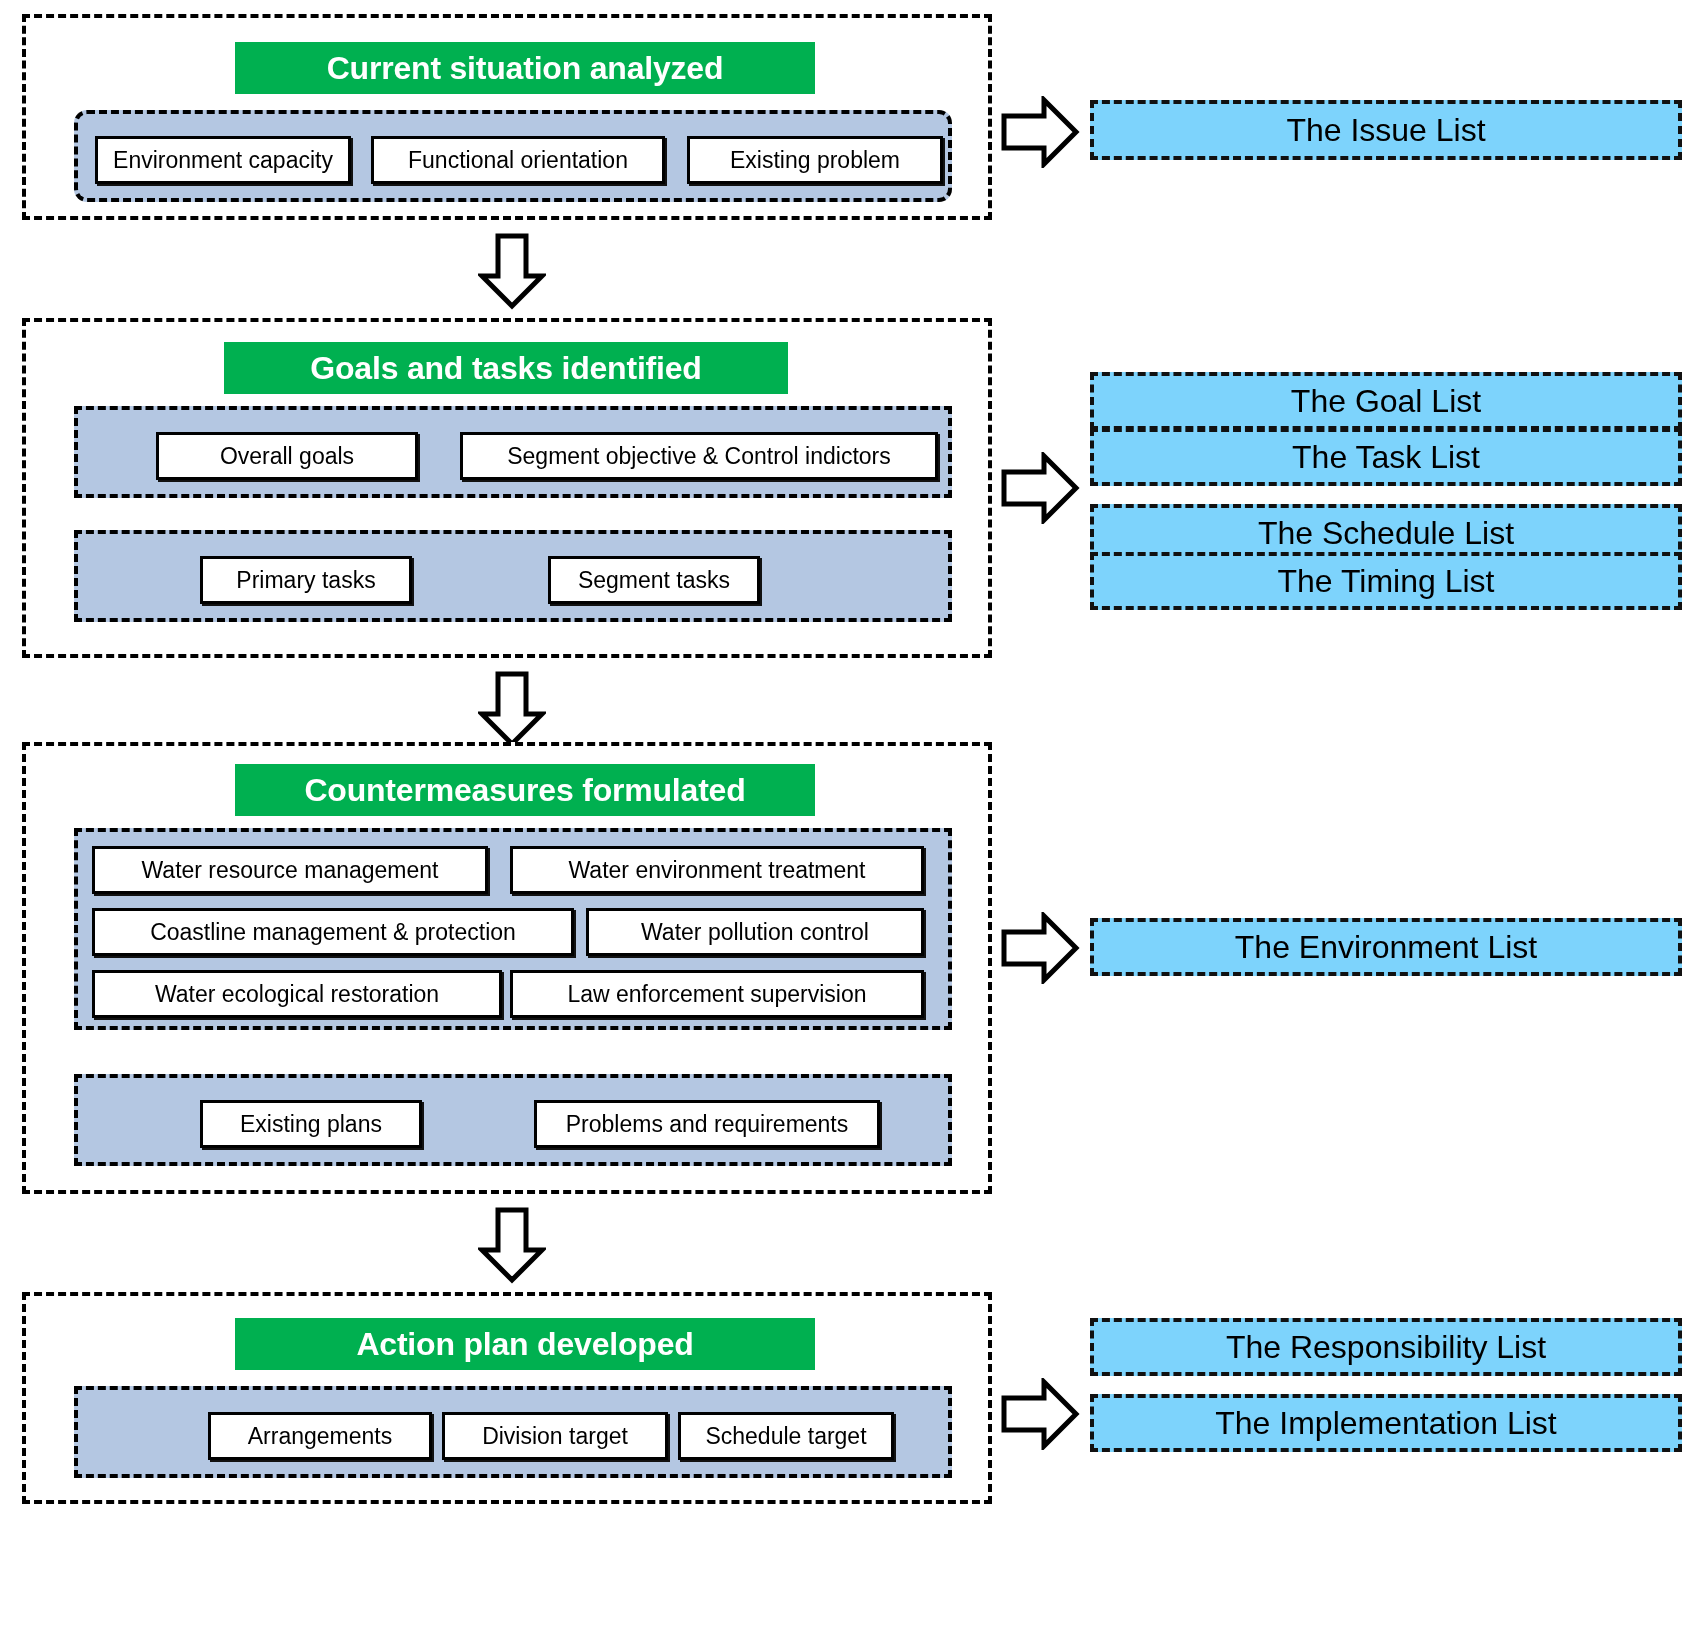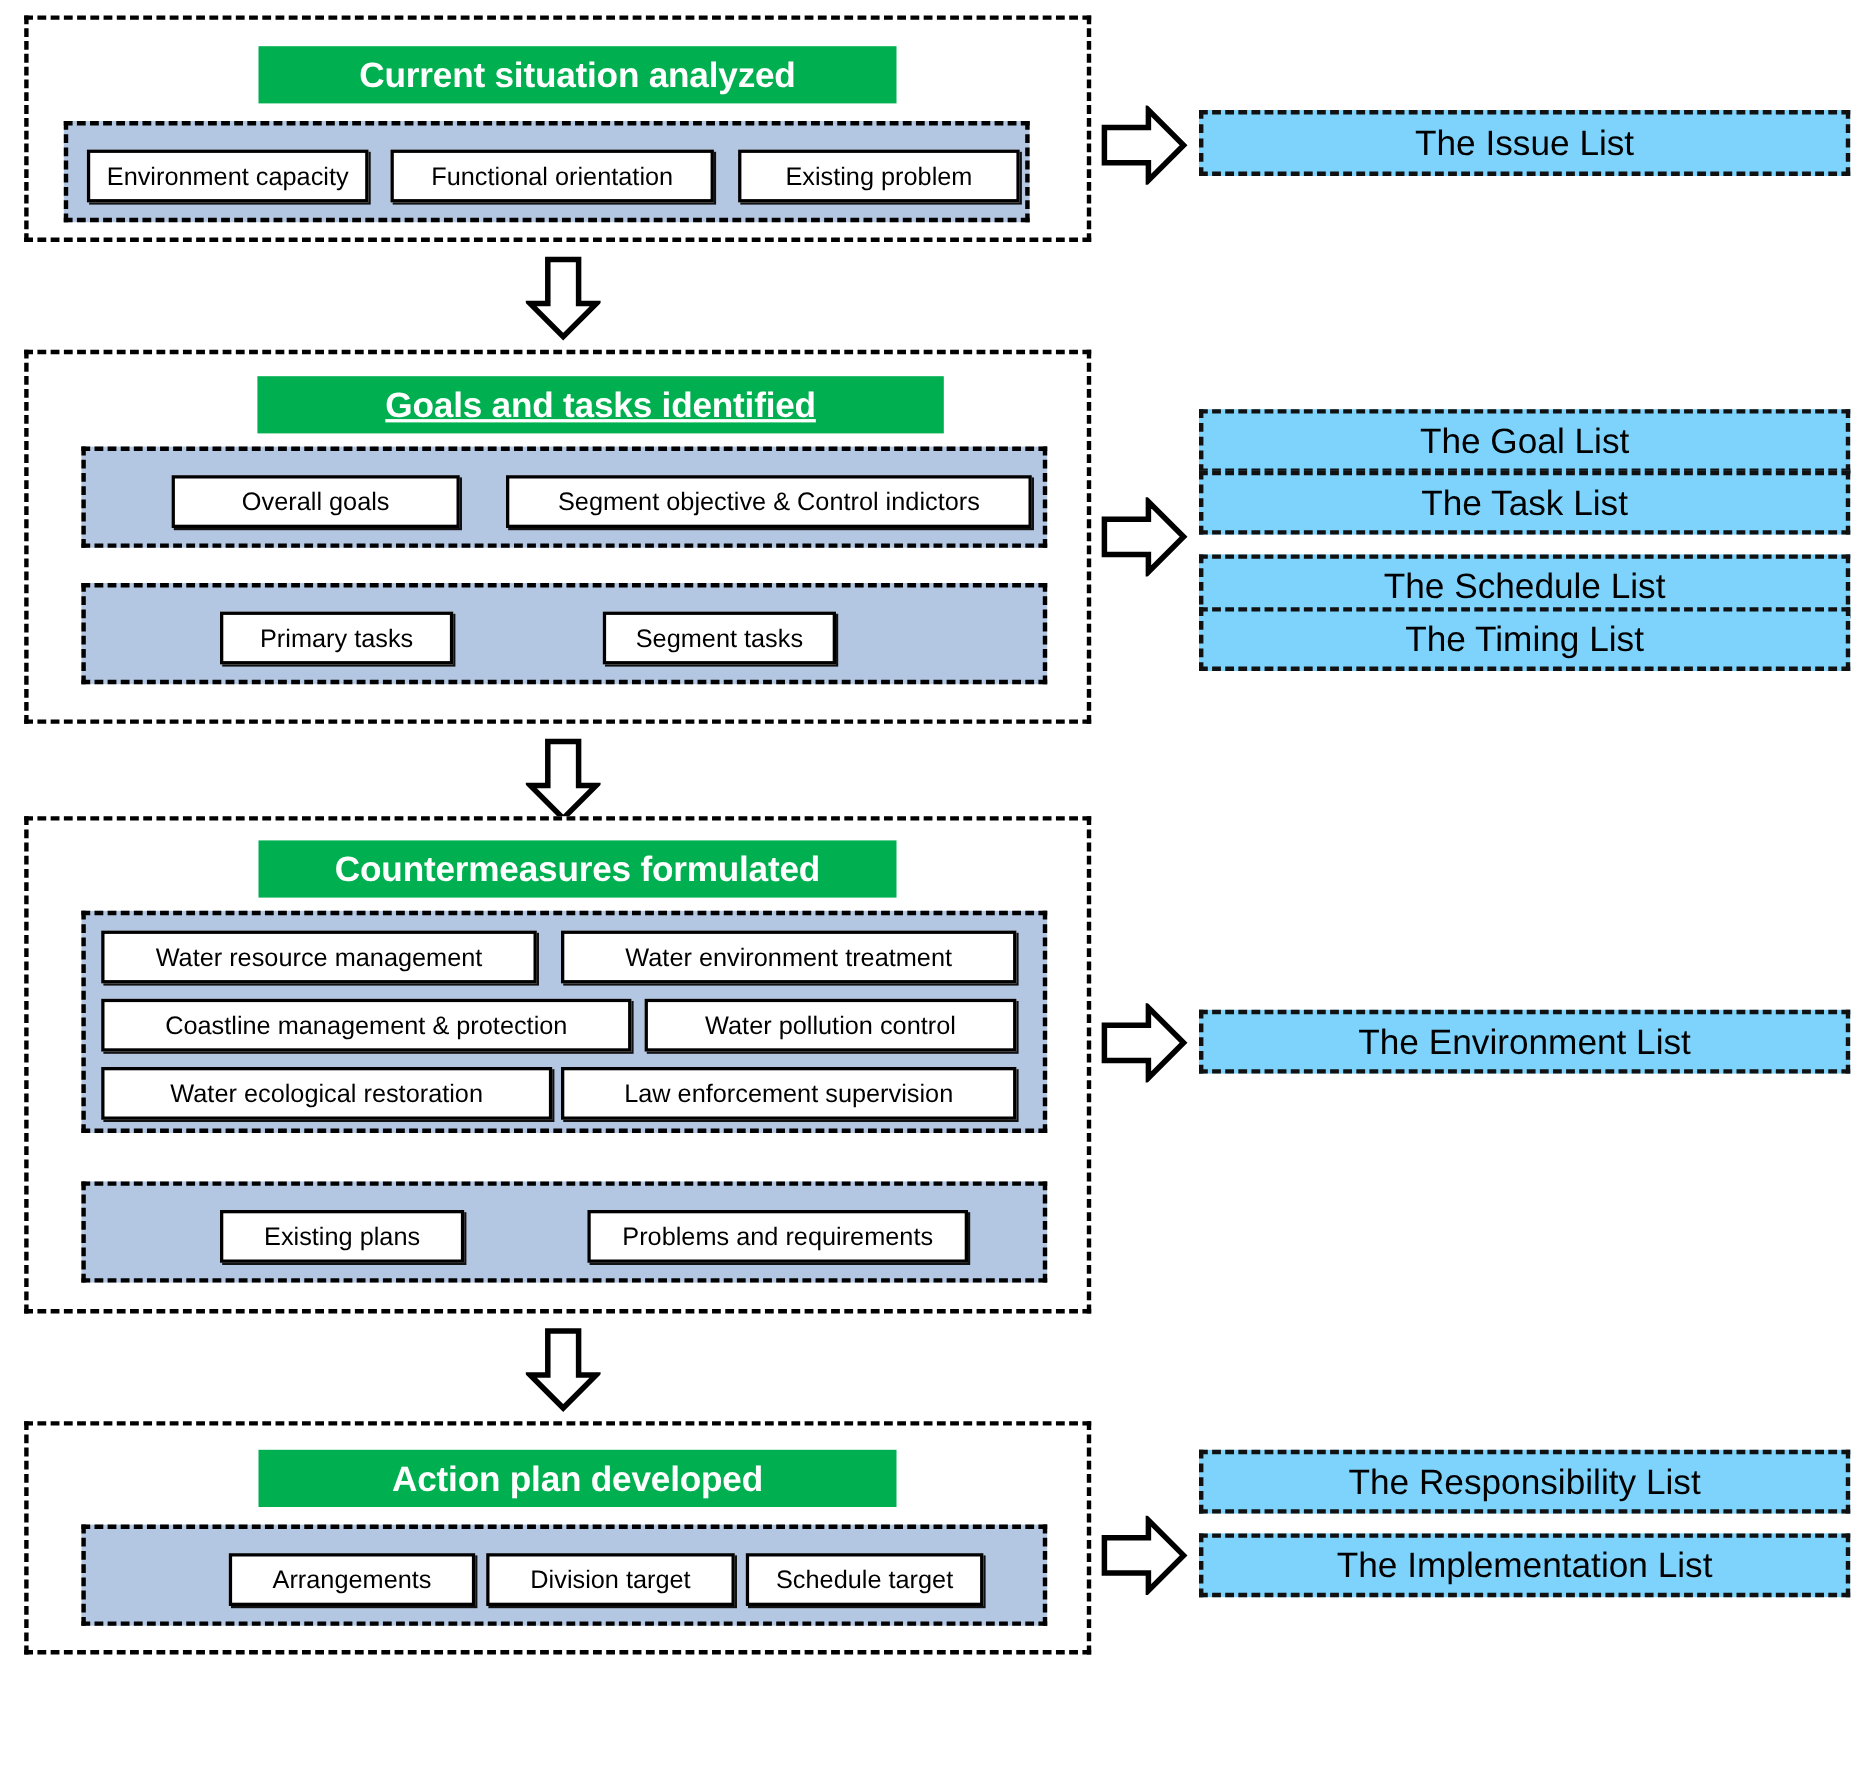--- a/index.html
+++ b/index.html
@@ -69,21 +69,21 @@
 </style>
 </head>
 <body>
 
 <div id="root">
 
   <div class="stage" style="left:22px; top:14px; width:970px; height:206px;">
 
     <div class="stage-title" style="left:209px; top:24px; width:580px; height:52px; font-size:32px;">Current situation analyzed</div>
 
-    <div class="blue-panel" style="left:32px; top:92px; width:878px; height:92px;">
+    <div class="blue-panel" style="left:48px; top:92px; width:878px; height:92px;border-radius:13px;">
       <div class="item-box" style="left:17px; top:22px; width:256px; height:48px; font-size:23px;">Environment capacity</div>
       <div class="item-box" style="left:293px; top:22px; width:294px; height:48px; font-size:23px;">Functional orientation</div>
       <div class="item-box" style="left:609px; top:22px; width:256px; height:48px; font-size:23px;">Existing problem</div>
     </div>
   </div>
 
   <div class="arrow-right" style="left:1000px; top:96px; width:80px; height:72px;">
     <svg width="80" height="72" viewBox="0 0 80 72">
       <polygon points="4,20 44,20 44,4 76,36 44,68 44,52 4,52" fill="#ffffff" stroke="#000000" stroke-width="5" stroke-linejoin="miter"></polygon>
     </svg>
@@ -92,21 +92,21 @@
   <div class="list-box" style="left:1090px; top:100px; width:592px; height:60px; font-size:32px;">The Issue List</div>
 
   <div class="arrow-down" style="left:478px; top:232px; width:68px; height:78px;">
     <svg width="68" height="78" viewBox="0 0 68 78">
       <polygon points="20,4 48,4 48,44 64,44 34,74 4,44 20,44" fill="#ffffff" stroke="#000000" stroke-width="5" stroke-linejoin="miter"></polygon>
     </svg>
   </div>
 
   <div class="stage" style="left:22px; top:318px; width:970px; height:340px;">
 
-    <div class="stage-title" style="left:208px; top:20px; width:624px; height:52px; font-size:32px;text-decoration:underline;">Goals and tasks identified</div>
+    <div class="stage-title" style="left:198px; top:20px; width:564px; height:52px; font-size:32px;">Goals and tasks identified</div>
 
     <div class="blue-panel" style="left:48px; top:84px; width:878px; height:92px;">
       <div class="item-box" style="left:78px; top:22px; width:262px; height:48px; font-size:23px;">Overall goals</div>
       <div class="item-box" style="left:382px; top:22px; width:478px; height:48px; font-size:23px;">Segment objective &amp; Control indictors</div>
     </div>
 
     <div class="blue-panel" style="left:48px; top:208px; width:878px; height:92px;">
       <div class="item-box" style="left:122px; top:22px; width:212px; height:48px; font-size:23px;">Primary tasks</div>
       <div class="item-box" style="left:470px; top:22px; width:212px; height:48px; font-size:23px;">Segment tasks</div>
     </div>

